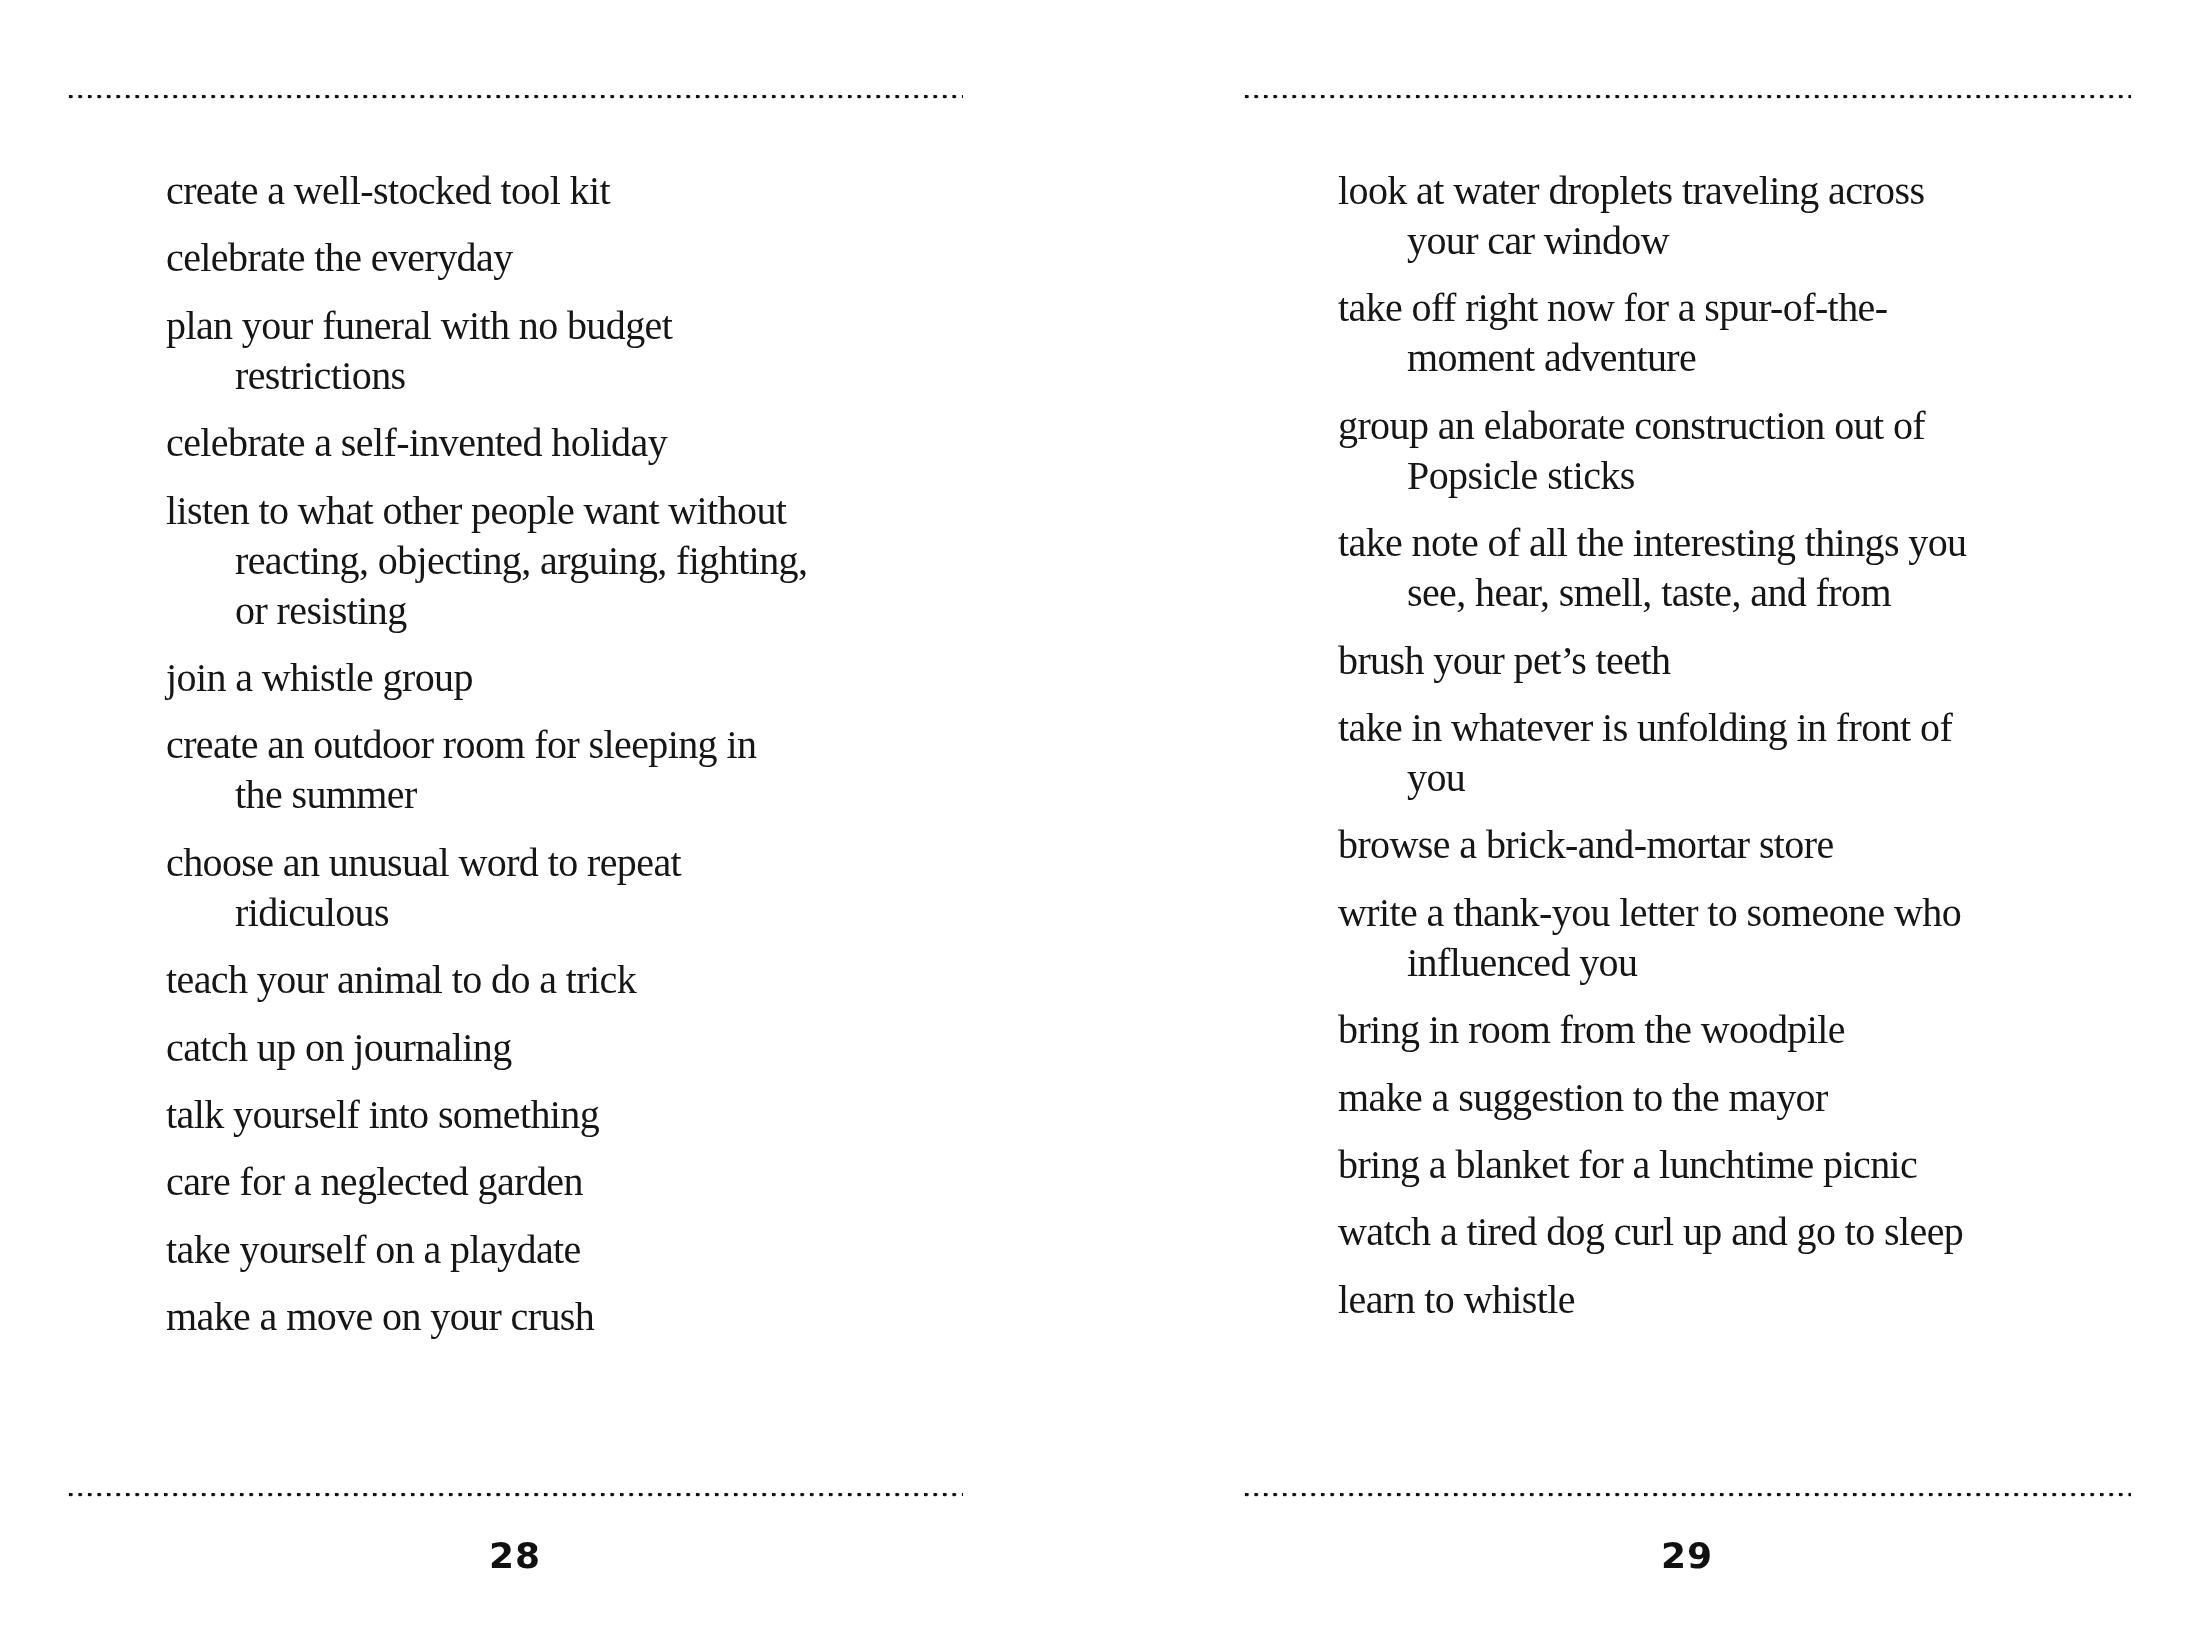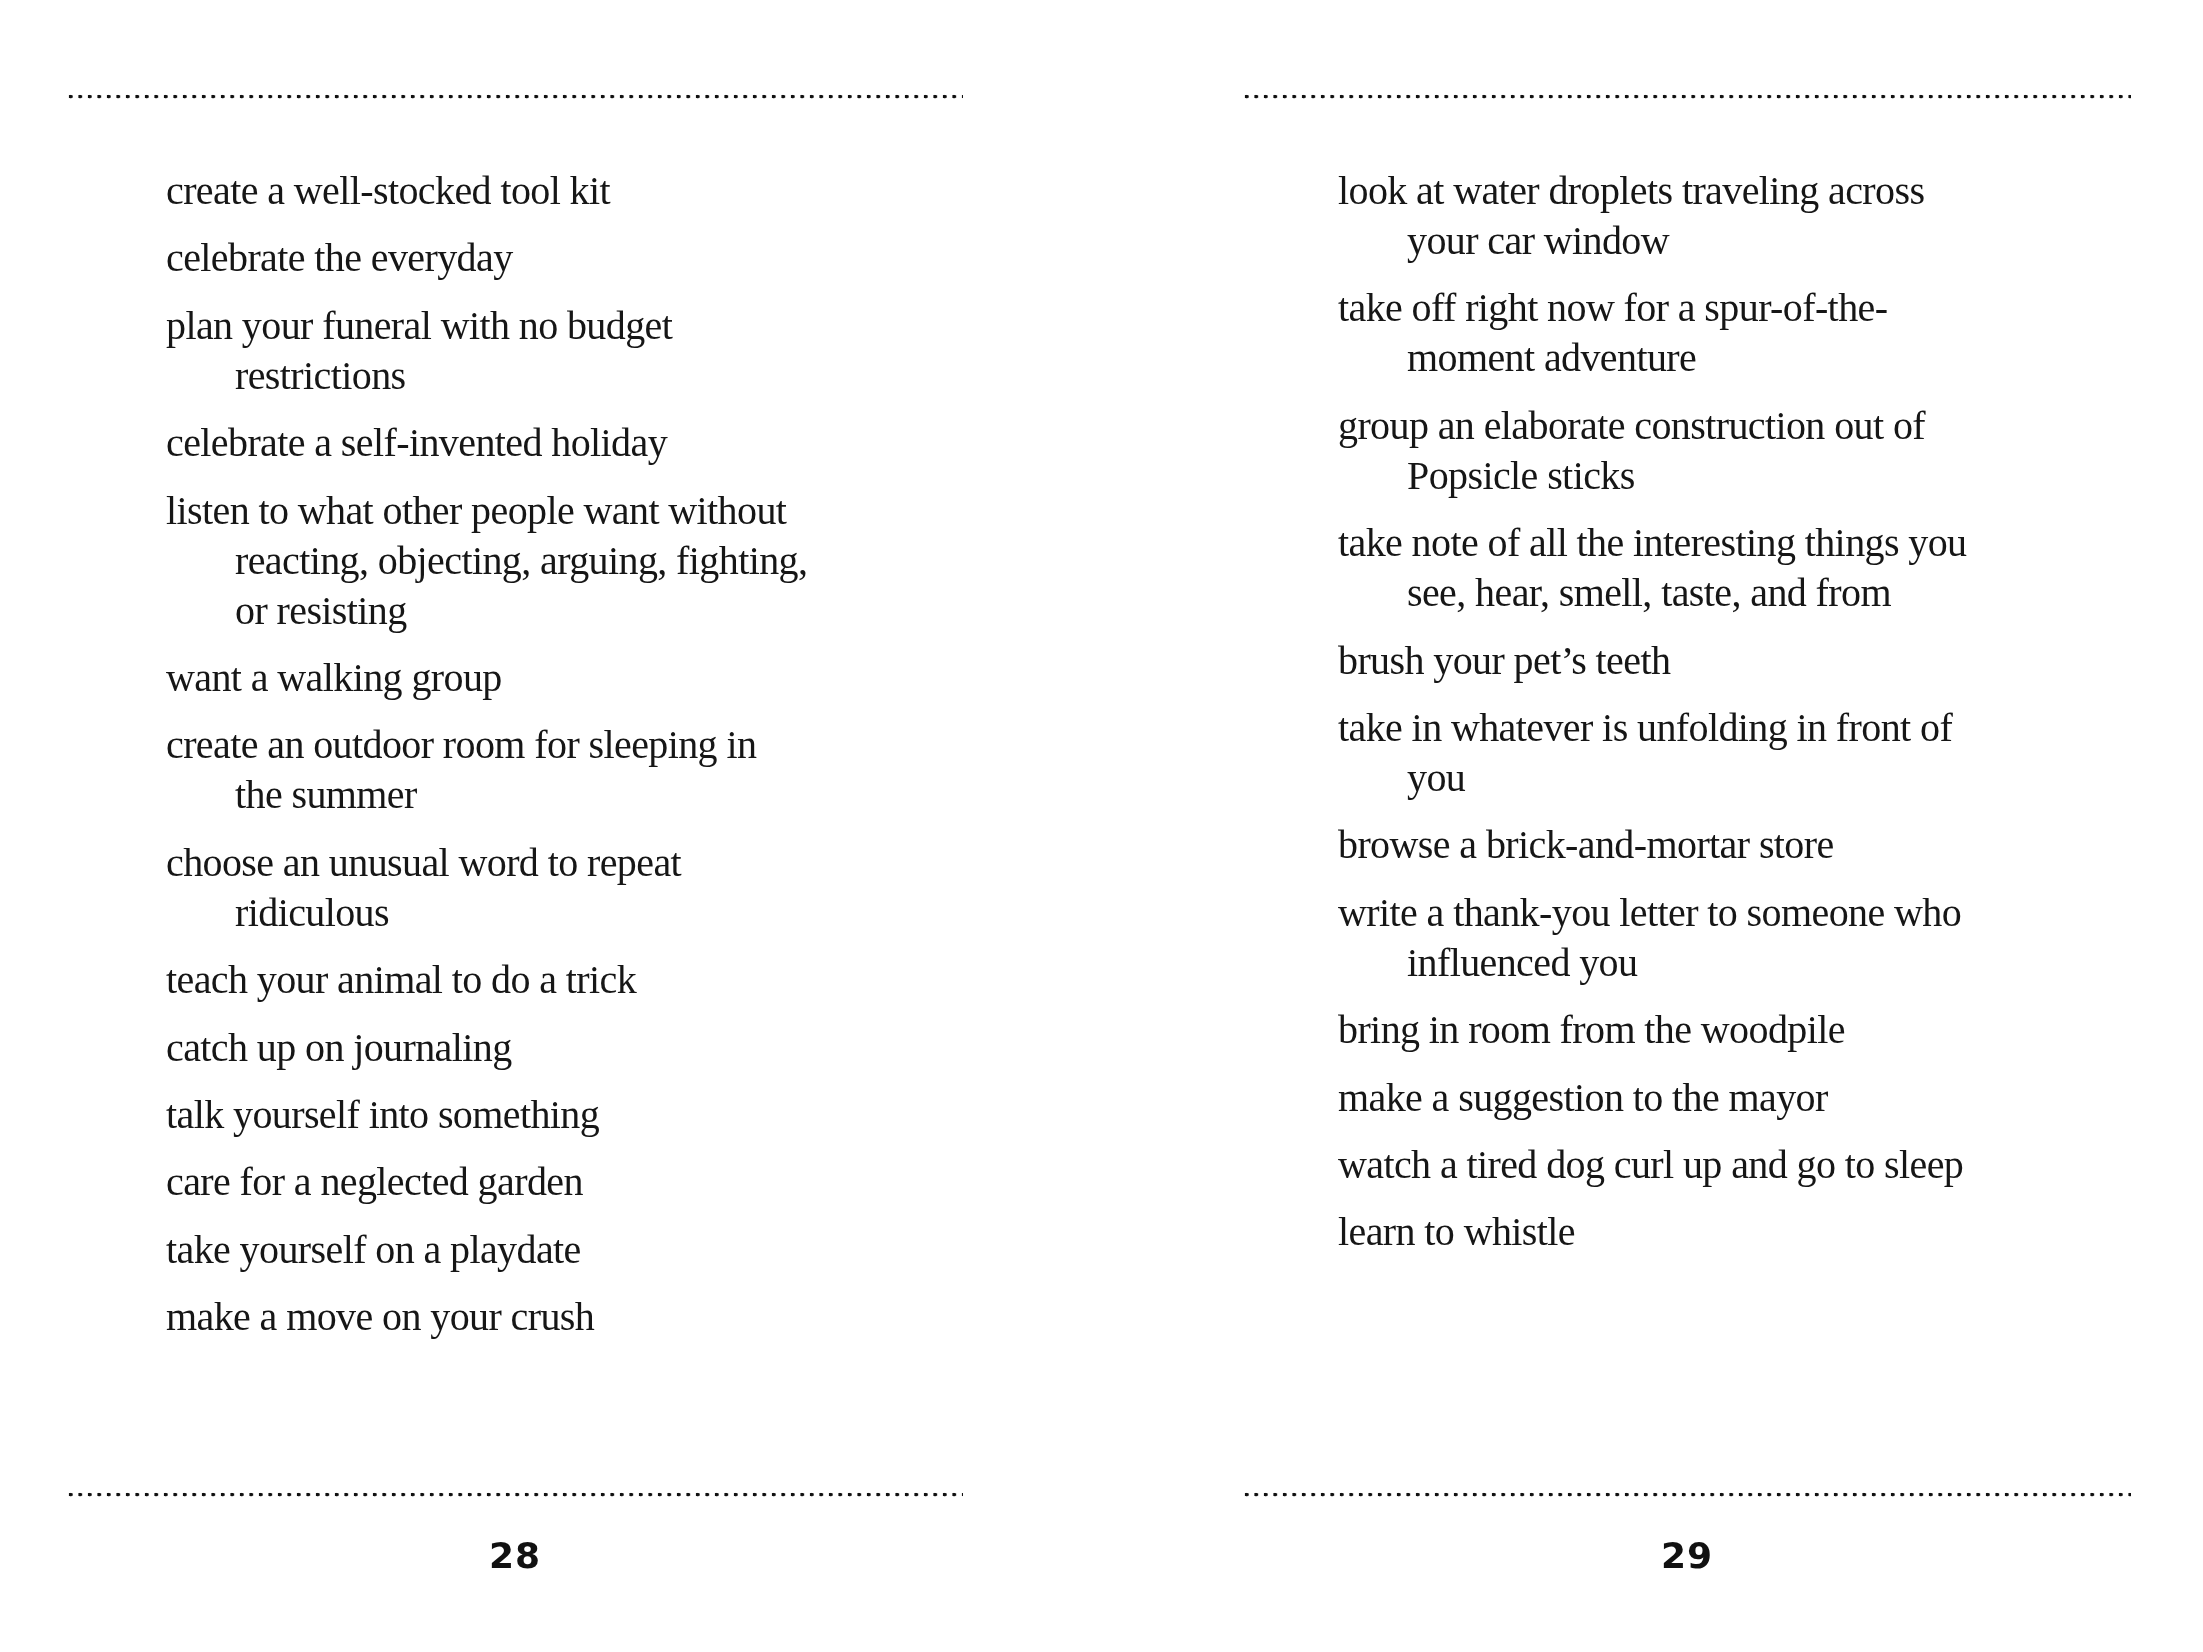--- a/index.html
+++ b/index.html
@@ -89,21 +89,21 @@
         </div>
         <div class="item">
           <div class="line">celebrate a self-invented holiday</div>
         </div>
         <div class="item">
           <div class="line">listen to what other people want without</div>
           <div class="line cont">reacting, objecting, arguing, fighting,</div>
           <div class="line cont">or resisting</div>
         </div>
         <div class="item">
-          <div class="line">want a walking group</div>
+          <div class="line">join a whistle group</div>
         </div>
         <div class="item">
           <div class="line">create an outdoor room for sleeping in</div>
           <div class="line cont">the summer</div>
         </div>
         <div class="item">
           <div class="line">choose an unusual word to repeat</div>
           <div class="line cont">ridiculous</div>
         </div>
         <div class="item">
@@ -162,20 +162,23 @@
           <div class="line">write a thank-you letter to someone who</div>
           <div class="line cont">influenced you</div>
         </div>
         <div class="item">
           <div class="line">bring in room from the woodpile</div>
         </div>
         <div class="item">
           <div class="line">make a suggestion to the mayor</div>
         </div>
         <div class="item">
+          <div class="line">bring a blanket for a lunchtime picnic</div>
+        </div>
+        <div class="item">
           <div class="line">watch a tired dog curl up and go to sleep</div>
         </div>
         <div class="item">
           <div class="line">learn to whistle</div>
         </div>
       </div>
     <div class="rule rule-bottom page-right-rule"></div>
     <div class="pagenum page-right-num">29</div>
   </section>
 

